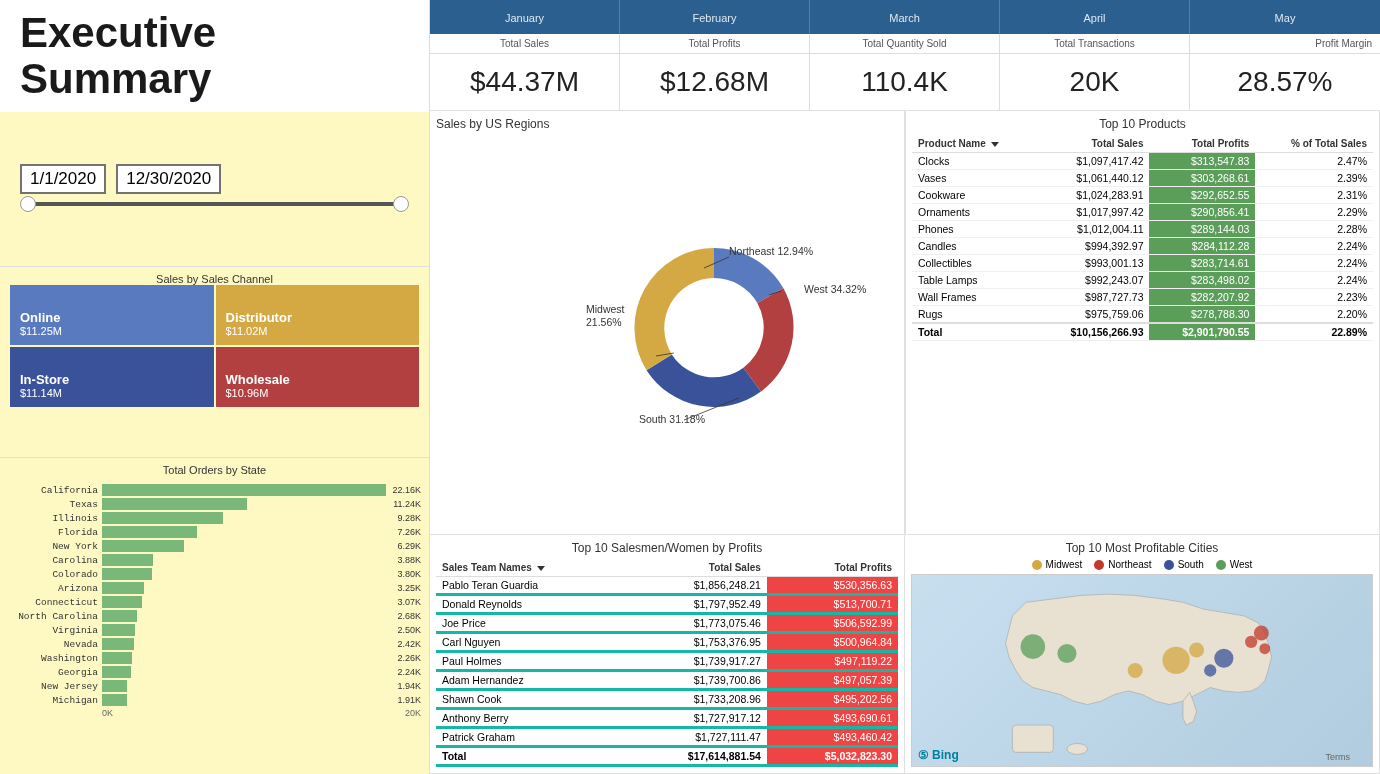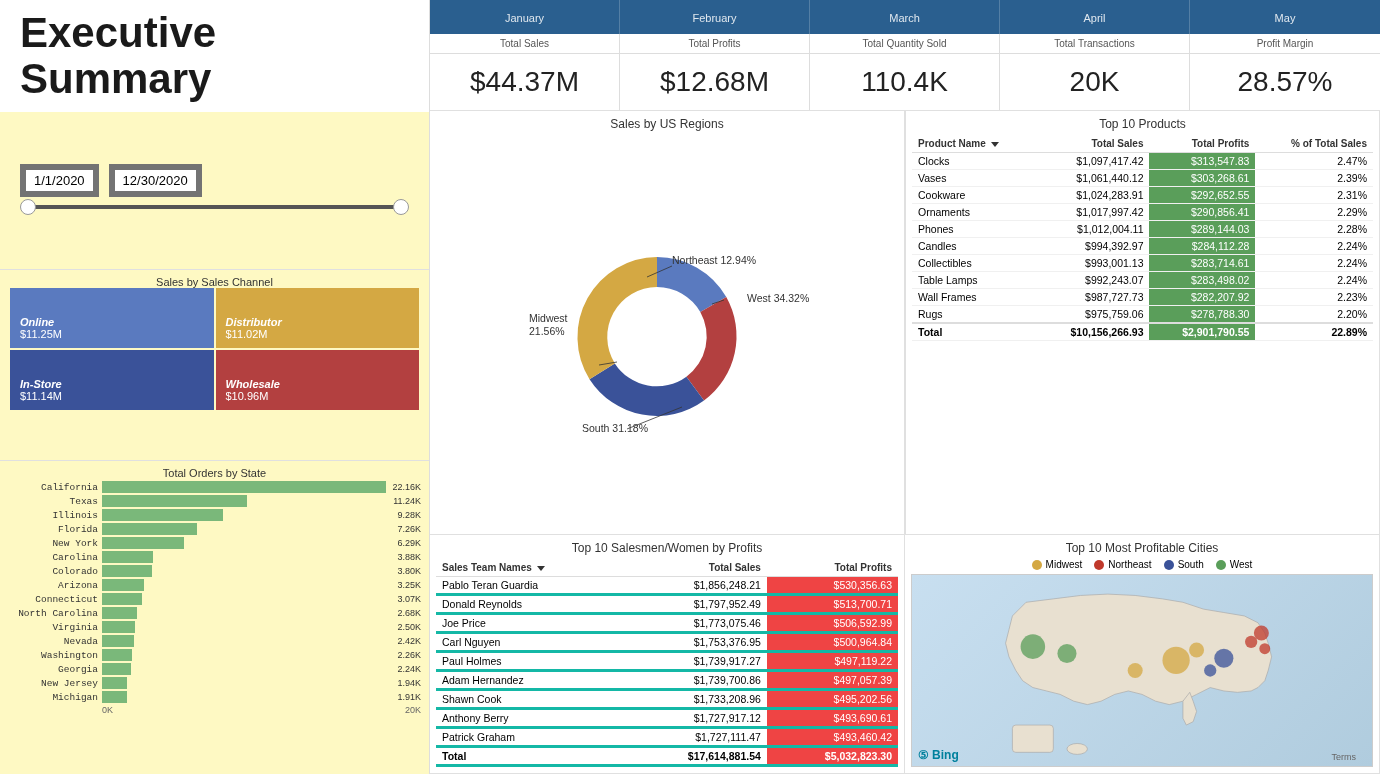--- a/index.html
+++ b/index.html
@@ -7,43 +7,43 @@
 
     .dashboard { display: grid; grid-template-columns: 430px 1fr; grid-template-rows: auto; width: 1380px; height: 774px; }
 
     
     .left-panel { background: #fef9c3; display: flex; flex-direction: column; border-right: 1px solid #ddd; gap: 44px; }
     .title-section { background: #fff; padding: 10px 20px; }
     .title-section h1 { font-size: 42px; font-weight: 700; color: #1a1a1a; line-height: 1.1; }
 
     .date-range { padding: 8px 20px 4px; }
     .date-inputs { display: flex; gap: 10px; align-items: center; margin-bottom: 8px; }
-    .date-input { border: 6px solid #737373; padding: 3px 8px; font-size: 13px; background: #fff; }
+    .date-input { border: 2px solid #737373; padding: 3px 8px; font-size: 17px; background: #fff; }
     .slider-track { position: relative; height: 4px; background: #ccc; margin: 0 8px 12px; border-radius: 2px; }
     .slider-fill { position: absolute; left: 0; right: 0; top: 0; bottom: 0; background: #555; border-radius: 2px; }
     .slider-thumb { position: absolute; width: 16px; height: 16px; background: #fff; border: 1px solid #999; border-radius: 50%; top: -6px; transform: translateX(-50%); }
     .slider-thumb.left { left: 0%; }
     .slider-thumb.right { left: 100%; }
 
     .chart-section { border-top: 1px solid #e0e0e0; padding: 6px 10px; flex: 0 0 auto; }
     .chart-title { text-align: center; font-size: 11px; color: #333; }
 
     
     .channel-grid { display: grid; grid-template-columns: 1fr 1fr; gap: 2px; }
     .channel-cell { padding: 8px 10px; display: flex; flex-direction: column; justify-content: flex-end; min-height: 60px; }
     .channel-cell.online { background: #5a7abf; }
     .channel-cell.distributor { background: #d4a843; }
     .channel-cell.instore { background: #3a5299; }
     .channel-cell.wholesale { background: #b34040; }
-    .channel-label { font-size: 11px; color: #fff; font-weight: 600; font-style: italic; }
+    .channel-label { font-size: 13px; color: #fff; font-weight: 600; }
     .channel-value { font-size: 11px; color: #fff; }
 
     
     .bar-chart-section { flex: 1; border-top: 1px solid #e0e0e0; padding: 6px 8px; overflow: hidden; }
-    .bar-chart-title { text-align: center; font-size: 11px; color: #333; margin-bottom: 2px; }
+    .bar-chart-title { text-align: center; font-size: 11px; color: #333; margin-bottom: 8px; }
     .bar-rows { display: flex; flex-direction: column; gap: 2px; }
     .bar-row { display: flex; align-items: center; gap: 4px; }
     .bar-label { width: 90px; text-align: right; font-size: 9.5px; color: #333; white-space: nowrap; font-family: Liberation Mono, monospace; }
     .bar-container { flex: 1; height: 12px; background: transparent; position: relative; }
     .bar-fill { height: 100%; background: #7ab87a; }
     .bar-value { font-size: 9px; color: #333; margin-left: 2px; white-space: nowrap; }
     .bar-axis { display: flex; justify-content: space-between; padding-left: 94px; font-size: 9px; color: #666; margin-top: 2px; }
 
     
     .right-panel { display: flex; flex-direction: column; background: #f5f5f5; }
@@ -55,21 +55,21 @@
     .metric-tab-label { color: rgba(255,255,255,0.85); font-size: 11px; margin-bottom: 2px; }
     .metric-values { display: grid; grid-template-columns: repeat(5, 1fr); }
     .metric-value-cell { padding: 12px 8px; text-align: center; border-right: 1px solid #ddd; background: #fff; }
     .metric-value-cell:last-child { border-right: none; }
     .metric-value { font-size: 28px; font-weight: 300; color: #222; }
 
     
     .middle-row { display: grid; grid-template-columns: 1fr 1fr; gap: 0; flex: 1; }
 
     
-    .donut-section { background: #fff; border: 1px solid #e0e0e0; border-left: none; padding: 6px; display: flex; flex-direction: column; }
+    .donut-section { background: #fff; border: 1px solid #e0e0e0; border-left: none; padding: 6px; display: flex; flex-direction: row; }
     .section-title { text-align: center; font-size: 12px; color: #333; margin-bottom: 4px; font-weight: 500; }
     .donut-wrapper { flex: 1; display: flex; align-items: center; justify-content: center; position: relative; }
 
     
     .products-section { background: #fff; border: 1px solid #e0e0e0; padding: 6px; display: flex; flex-direction: column; }
     .products-table { width: 100%; border-collapse: collapse; font-size: 10.5px; }
     .products-table th { text-align: left; padding: 3px 6px; color: #333; font-weight: 600; border-bottom: 1px solid #ddd; font-size: 10px; }
     .products-table th:nth-child(2), .products-table th:nth-child(3) { text-align: right; }
     .products-table th:nth-child(4) { text-align: right; }
     .products-table td { padding: 2px 6px; border-bottom: 1px solid #f0f0f0; }
@@ -298,21 +298,21 @@
       <div class="metric-tab">
         <div class="metric-tab-label">May</div>
       </div>
     </div>
 
     <div style="display:grid;grid-template-columns:repeat(5,1fr);background:#fff;border-bottom:1px solid #ddd;">
       <div style="padding:4px 8px;text-align:center;font-size:10px;color:#555;border-right:1px solid #ddd;">Total Sales</div>
       <div style="padding:4px 8px;text-align:center;font-size:10px;color:#555;border-right:1px solid #ddd;">Total Profits</div>
       <div style="padding:4px 8px;text-align:center;font-size:10px;color:#555;border-right:1px solid #ddd;">Total Quantity Sold</div>
       <div style="padding:4px 8px;text-align:center;font-size:10px;color:#555;border-right:1px solid #ddd;">Total Transactions</div>
-      <div style="padding:4px 8px;text-align:center;font-size:10px;color:#555;">Profit Margin</div>
+      <div style="padding:4px 8px;text-align:right;font-size:10px;color:#555;">Profit Margin</div>
     </div>
 
     <div class="metric-values">
       <div class="metric-value-cell">
         <span class="metric-value">$44.37M</span>
       </div>
       <div class="metric-value-cell">
         <span class="metric-value">$12.68M</span>
       </div>
       <div class="metric-value-cell">
@@ -547,19 +547,19 @@
               <circle cx="330" cy="110" r="11" fill="#d4a843" opacity="0.75"></circle>
               <circle cx="350" cy="140" r="9" fill="#3a5299" opacity="0.75"></circle>
               <circle cx="370" cy="122" r="14" fill="#3a5299" opacity="0.75"></circle>
               <circle cx="410" cy="98" r="9" fill="#c0392b" opacity="0.75"></circle>
               <circle cx="425" cy="85" r="11" fill="#c0392b" opacity="0.75"></circle>
               <circle cx="430" cy="108" r="8" fill="#c0392b" opacity="0.75"></circle>
             </svg>
             <div class="bing-logo">
               <span style="color:#00809d;font-weight:700;font-size:12px;">⑤ Bing</span>
             </div>
-            <div style="position:absolute;bottom:4px;right:16px;font-size:9px;color:#666;">Terms</div>
+            <div style="position:absolute;bottom:4px;right:22px;font-size:9px;color:#666;">Terms</div>
           </div>
         </div>
       </div>
     </div>
   </div>
 </div>
 
 </body></html>

